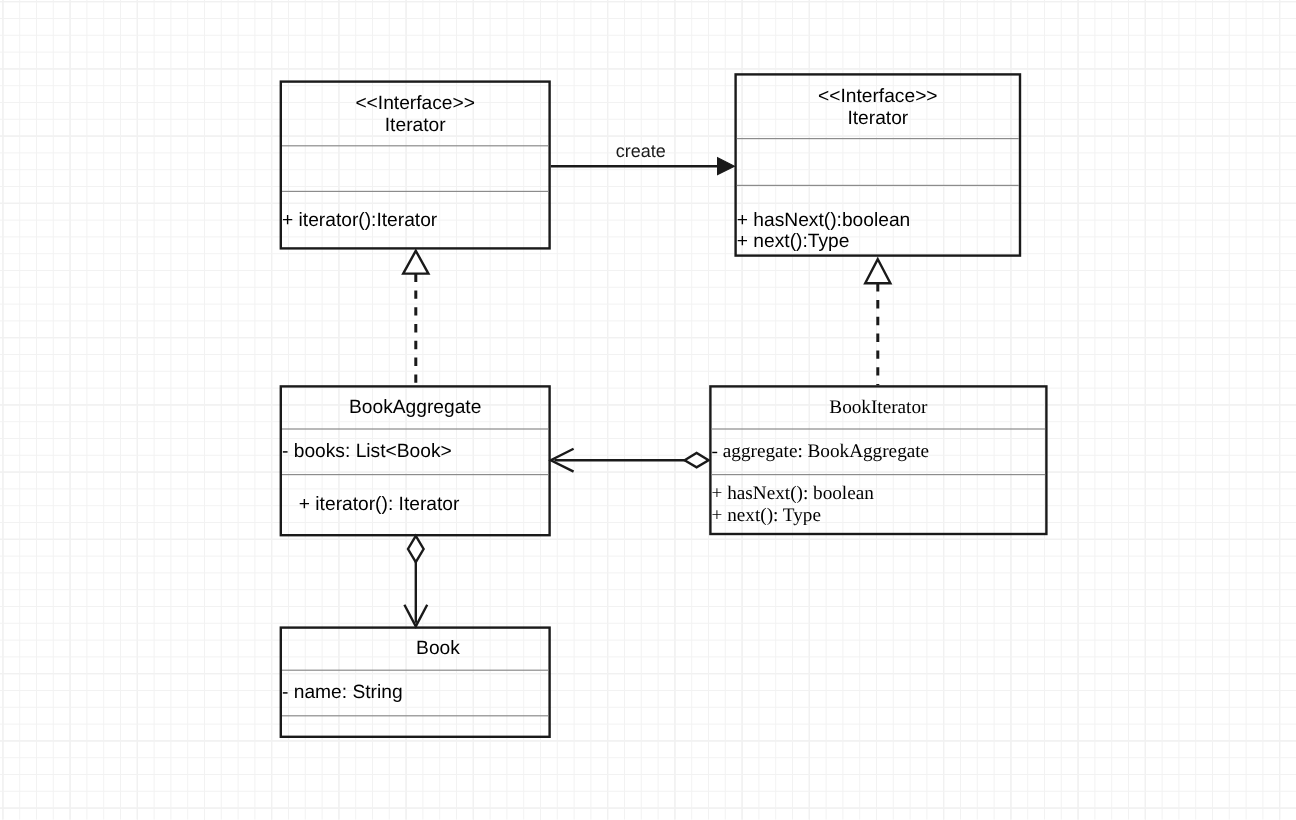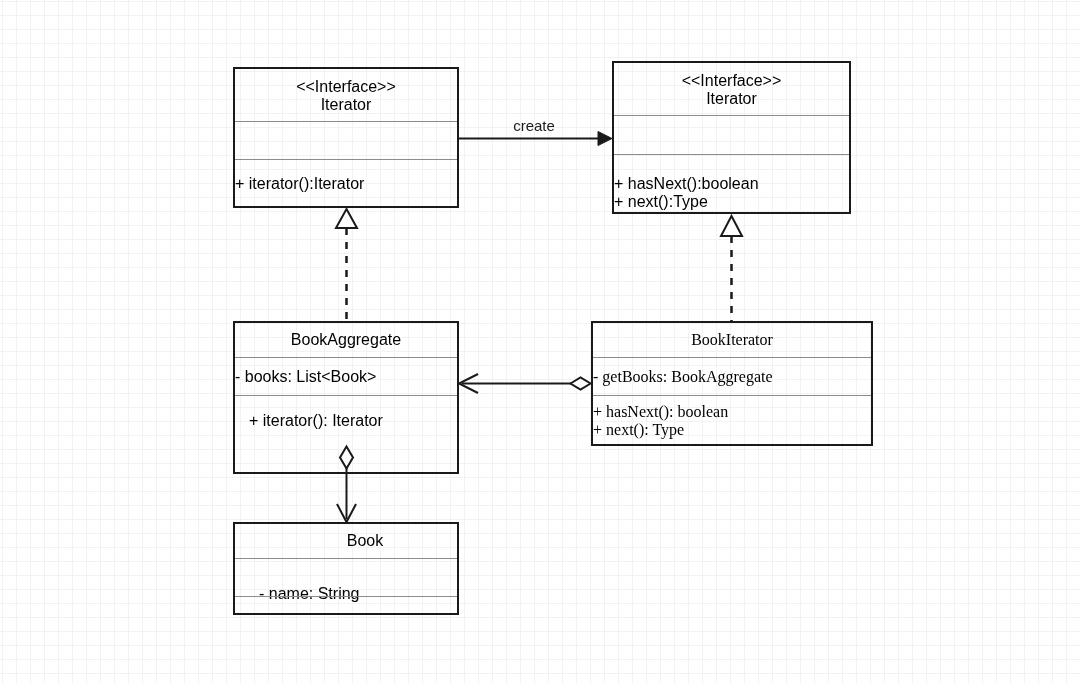--- a/index.html
+++ b/index.html
@@ -86,54 +86,54 @@
     </div>
     <div class="sep" style="top:52px;"></div>
     <div class="cell" style="top:54px;height:37px;"></div>
     <div class="sep" style="top:91px;"></div>
     <div class="cell ops" style="top:93px;height:74px;">
       <div class="row italic">+ hasNext():boolean</div>
       <div class="row italic">+ next():Type</div>
     </div>
   </div>
 
-  <div class="uml-box" style="left:233px;top:321px;width:226px;height:153px;">
+  <div class="uml-box" style="left:233px;top:321px;width:226px;height:126px;">
     <div class="cell title" style="top:0;height:34px;">
       <div class="cname bold">BookAggregate</div>
     </div>
     <div class="sep" style="top:34px;"></div>
     <div class="cell ops" style="top:36px;height:36px;">
       <div class="row">- books: List&lt;Book&gt;</div>
     </div>
     <div class="sep" style="top:72px;"></div>
     <div class="cell ops" style="top:74px;height:47px;margin-left:14px;">
       <div class="row">+ iterator(): Iterator</div>
     </div>
   </div>
 
   <div class="uml-box" style="left:591px;top:321px;width:282px;height:125px;font-family:Liberation Serif, serif;">
     <div class="cell title" style="top:0;height:34px;">
       <div class="cname bold">BookIterator</div>
     </div>
     <div class="sep" style="top:34px;"></div>
     <div class="cell ops" style="top:36px;height:36px;">
-      <div class="row">- getBooks: BookAggregate</div>
+      <div class="row">- aggregate: BookAggregate</div>
     </div>
     <div class="sep" style="top:72px;"></div>
     <div class="cell ops" style="top:74px;height:47px;border-radius:14px;">
       <div class="row">+ hasNext(): boolean</div>
       <div class="row">+ next(): Type</div>
     </div>
   </div>
 
   <div class="uml-box" style="left:233px;top:522px;width:226px;height:93px;">
     <div class="cell title" style="top:0;height:34px;padding-left:38px;">
       <div class="cname bold">Book</div>
     </div>
     <div class="sep" style="top:34px;"></div>
-    <div class="cell ops" style="top:52px;height:36px;padding-left:24px;">
+    <div class="cell ops" style="top:36px;height:36px;">
       <div class="row">- name: String</div>
     </div>
     <div class="sep" style="top:72px;"></div>
     <div class="cell ops" style="top:74px;height:15px;"></div>
   </div>
 
 </div>
 
 </body></html>

